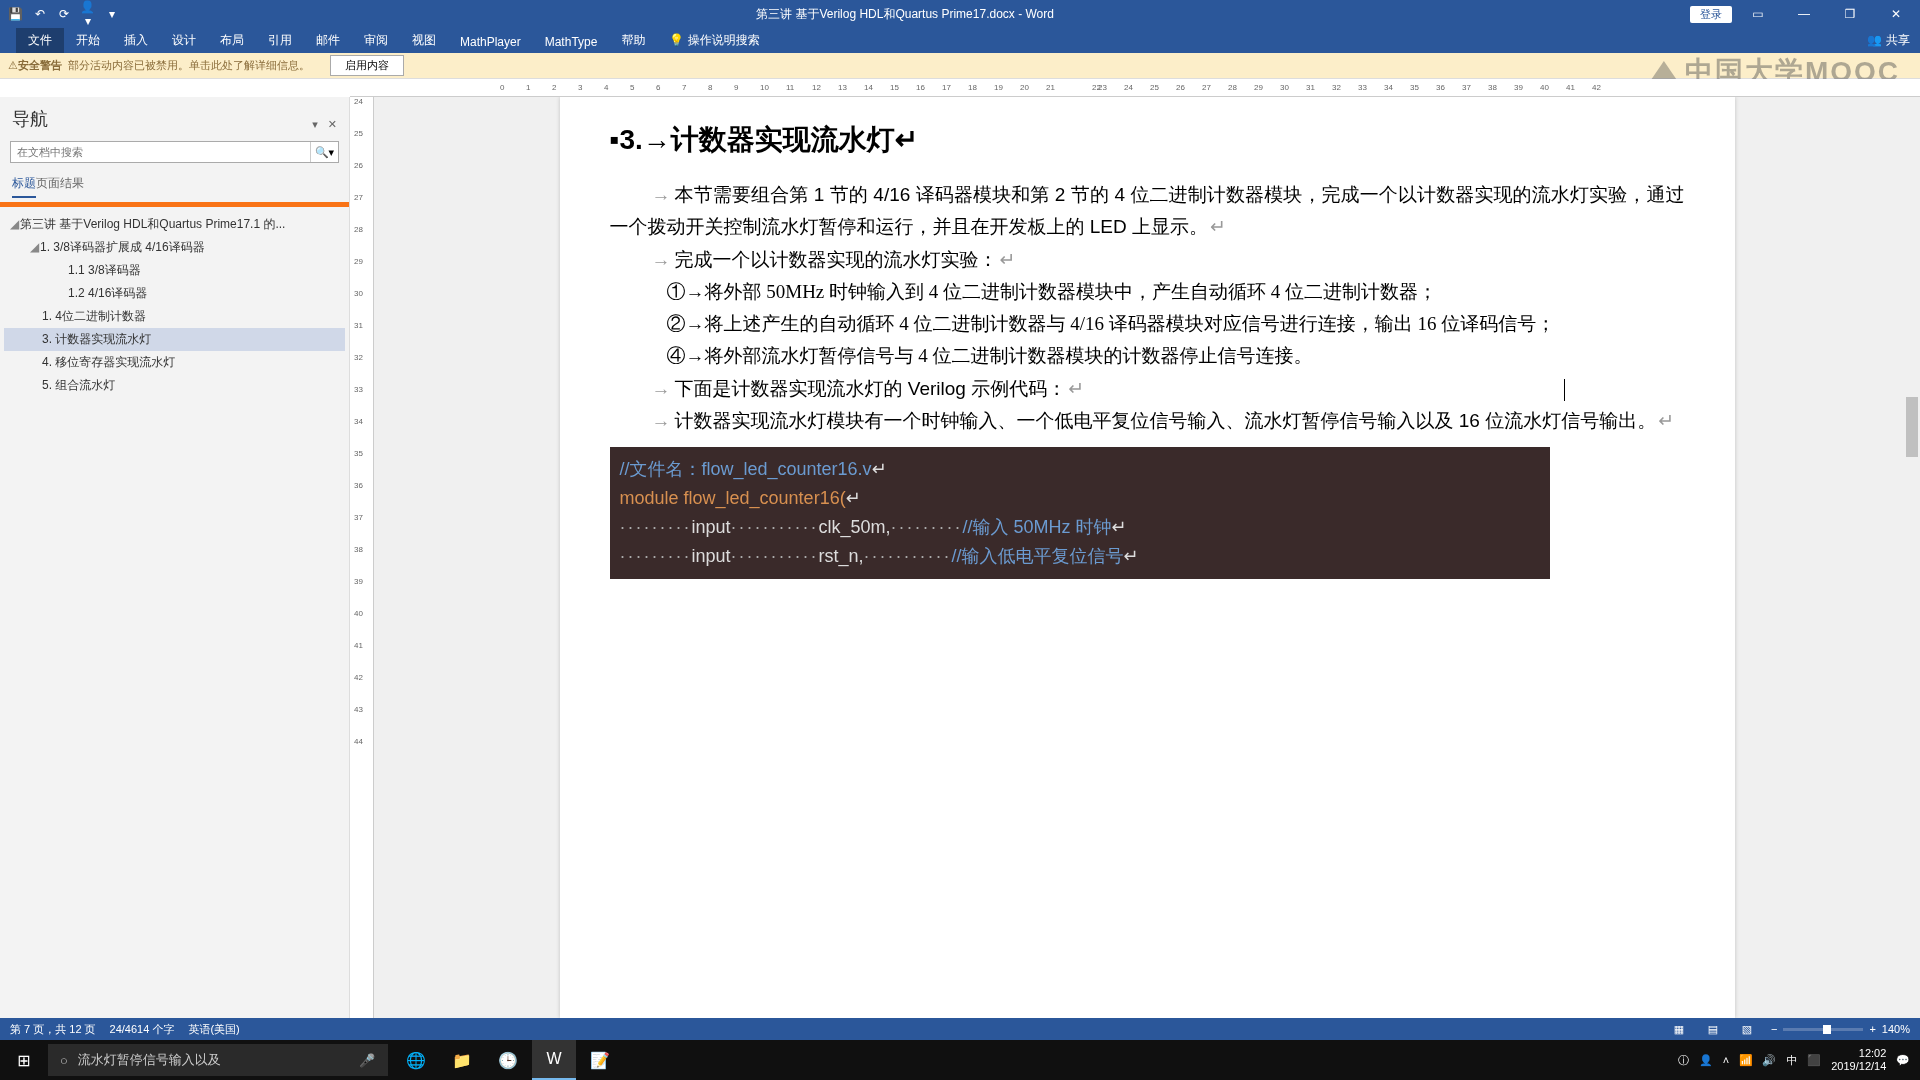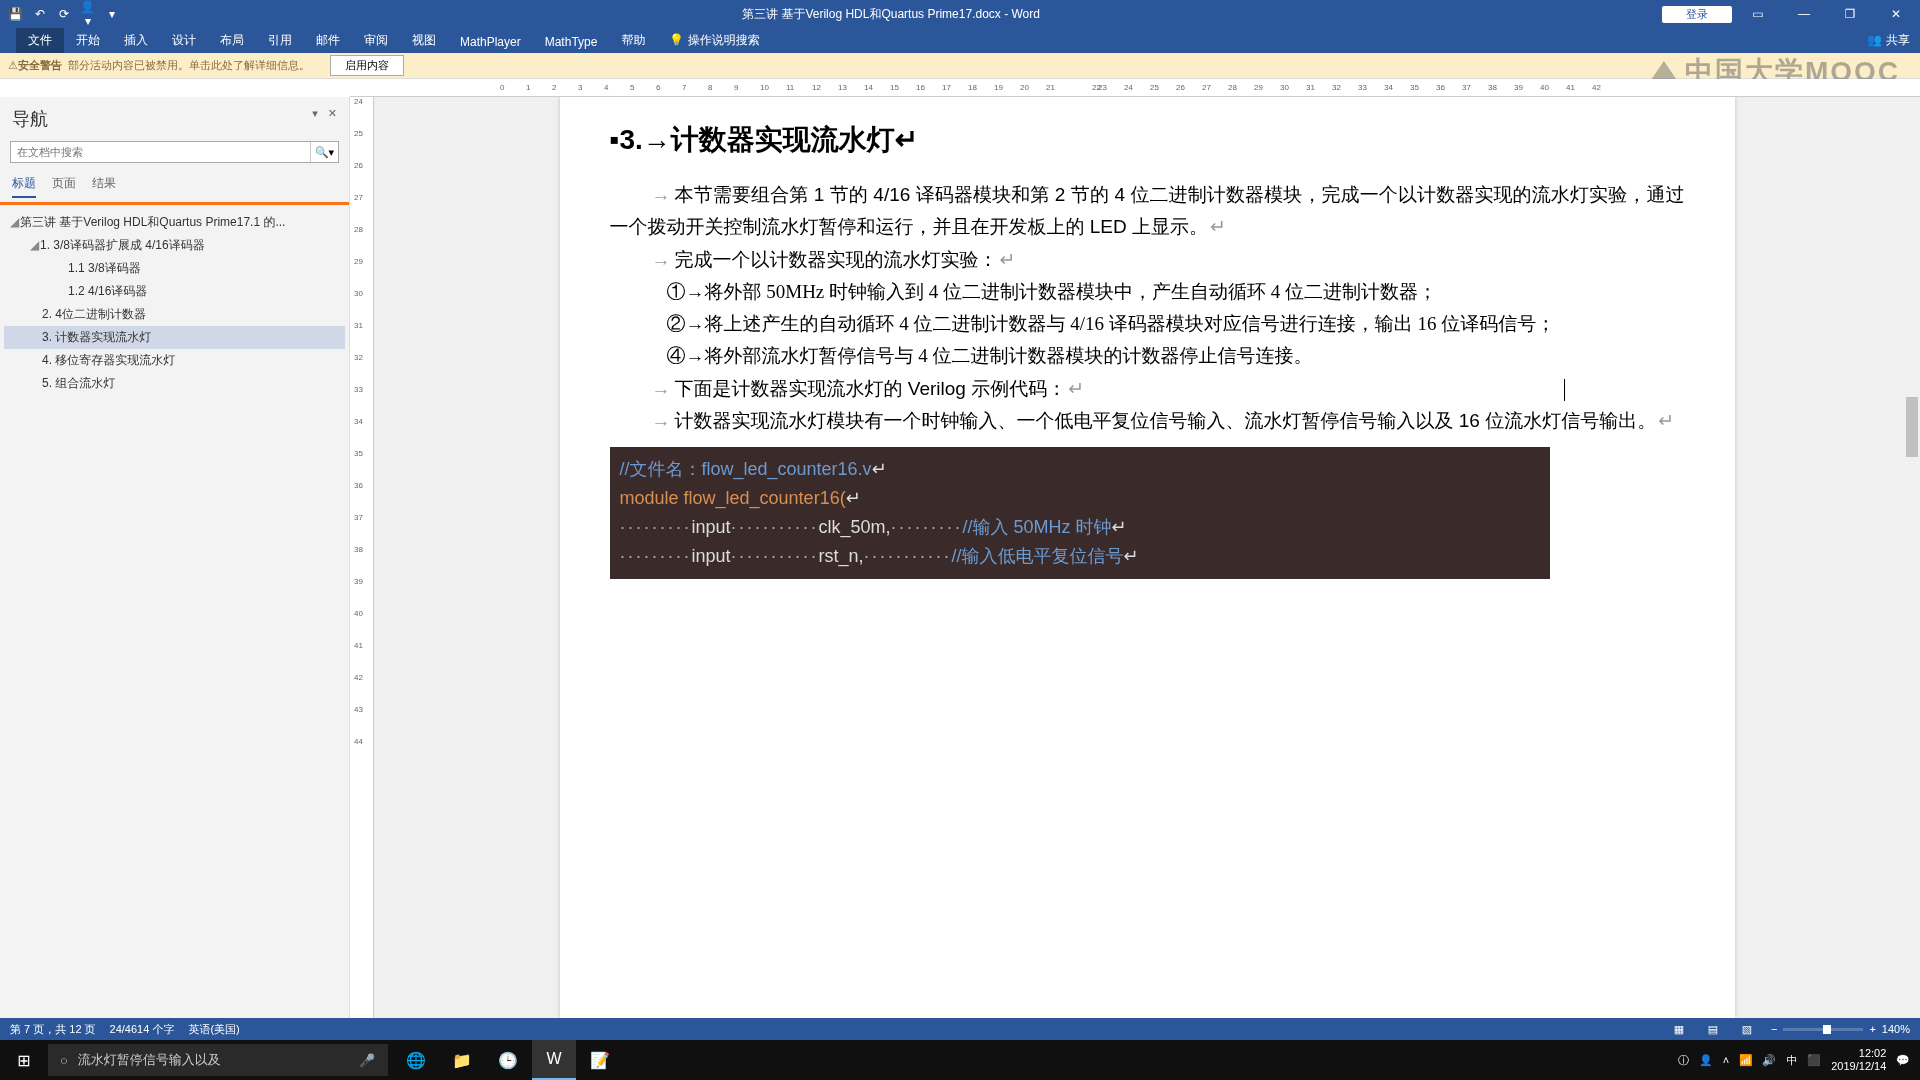--- a/index.html
+++ b/index.html
@@ -2,44 +2,44 @@
 <html><head>
 <meta charset="utf-8">
 <style>
 * { margin:0; padding:0; box-sizing:border-box; font-family:"Microsoft YaHei","Segoe UI",sans-serif; }
 body { background:#fff; overflow:hidden; width:1920px; height:1080px; }
 .titlebar { background:#2b579a; height:28px; display:flex; align-items:center; color:#fff; font-size:12px; }
 .titlebar .qat { display:flex; align-items:center; gap:8px; padding-left:8px; }
 .titlebar .qat span { width:16px; text-align:center; cursor:pointer; }
 .titlebar .title { flex:1; text-align:center; }
 .titlebar .right { display:flex; align-items:center; gap:6px; padding-right:4px; }
-.titlebar .login { background:#fff; color:#2b579a; padding:1px 24px; border-radius:2px; font-size:11px; }
+.titlebar .login { background:#fff; color:#2b579a; padding:1px 10px; border-radius:2px; font-size:11px; }
 .titlebar .winbtn { width:40px; text-align:center; font-size:12px; }
 .ribbon-tabs { background:#2b579a; height:25px; display:flex; align-items:flex-end; color:#fff; font-size:12px; padding-left:16px; }
 .ribbon-tabs .tab { padding:4px 12px; cursor:pointer; }
 .ribbon-tabs .tab.file { background:#1e3e6e; }
 .ribbon-tabs .spacer { flex:1; }
 .ribbon-tabs .share { padding:4px 10px; }
 .infobar { background:#fceec9; height:26px; display:flex; align-items:center; font-size:11px; padding-left:8px; border-bottom:1px solid #ddd; position:relative; }
 .infobar .warn { color:#8a6d3b; }
 .infobar .warn b { font-weight:bold; margin-right:6px; }
 .infobar .btn { margin-left:20px; background:#fff; border:1px solid #aaa; padding:2px 14px; font-size:11px; }
 .watermark { position:absolute; right:20px; top:0; font-size:28px; color:rgba(80,80,80,0.45); font-weight:bold; letter-spacing:2px; display:flex; align-items:center; gap:6px; }
 .watermark .logo { width:30px; height:22px; background:rgba(80,80,80,0.4); clip-path:polygon(0 100%,50% 0,100% 100%); }
 .ruler-h { background:#fff; height:18px; border-bottom:1px solid #ccc; margin-left:350px; position:relative; font-size:8px; color:#666; display:flex; align-items:center; }
 .ruler-h span { position:absolute; }
 .workspace { display:flex; height:calc(100% - 28px - 25px - 26px - 18px - 22px - 40px); }
 .navpane { width:350px; background:#f3f3f3; border-right:1px solid #ddd; display:flex; flex-direction:column; }
-.navpane .hdr { padding:10px 12px 6px; display:flex; align-items:flex-start; justify-content:space-between; }
+.navpane .hdr { padding:10px 12px 6px; display:flex; align-items:flex-end; justify-content:space-between; }
 .navpane .hdr .t { font-size:18px; color:#333; }
 .navpane .hdr .ctr { display:flex; gap:10px; font-size:11px; color:#666; }
 .navpane .search { margin:4px 10px; display:flex; border:1px solid #aaa; background:#fff; }
 .navpane .search input { flex:1; border:none; padding:3px 6px; font-size:11px; outline:none; }
 .navpane .search .sbtn { width:28px; text-align:center; border-left:1px solid #ccc; font-size:11px; line-height:20px; }
-.navpane .subtabs { display:flex; gap:16px; padding:8px 12px 4px; font-size:12px; border-bottom:3px solid #f97316;text-align:center; }
+.navpane .subtabs { display:flex; gap:0; padding:8px 12px 4px; font-size:12px; border-bottom:5px solid #f97316;text-align:center; }
 .navpane .subtabs .st { color:#666; cursor:pointer; padding-bottom:4px; }
 .navpane .subtabs .st.active { color:#2b579a; border-bottom:2px solid #2b579a; }
 .navpane .tree { padding:6px 4px; font-size:12px; color:#333; overflow:auto; }
 .navpane .tree .node { padding:3px 6px 3px 20px; cursor:pointer; white-space:nowrap; overflow:hidden; text-overflow:ellipsis; }
 .navpane .tree .node.l0 { padding-left:18px; }
 .navpane .tree .node.l1 { padding-left:38px; }
 .navpane .tree .node.l2 { padding-left:64px; }
 .navpane .tree .node.sel { background:#d0d8e8; }
 .navpane .tree .caret { display:inline-block; width:10px; color:#888; margin-left:-12px; }
 .docarea { flex:1; background:#f0f0f0; position:relative; overflow:hidden; display:flex; }
@@ -187,21 +187,21 @@
     <div class="subtabs">
       <span class="st active">标题</span>
       <span class="st">页面</span>
       <span class="st">结果</span>
     </div>
     <div class="tree" id="navtree">
         <div class="node l0"><span class="caret">◢</span>第三讲 基于Verilog HDL和Quartus Prime17.1 的...</div>
         <div class="node l1"><span class="caret">◢</span>1. 3/8译码器扩展成 4/16译码器</div>
         <div class="node l2">1.1 3/8译码器</div>
         <div class="node l2">1.2 4/16译码器</div>
-        <div class="node l1">2. 4位二进制计数器</div>
+        <div class="node l1">1. 4位二进制计数器</div>
         <div class="node l1 sel">3. 计数器实现流水灯</div>
         <div class="node l1">4. 移位寄存器实现流水灯</div>
         <div class="node l1">5. 组合流水灯</div>
       </div>
   </div>
 
   <div class="docarea">
     <div class="ruler-v">
         <span style="top: 0px;">24</span>
         <span style="top: 32px;">25</span>

